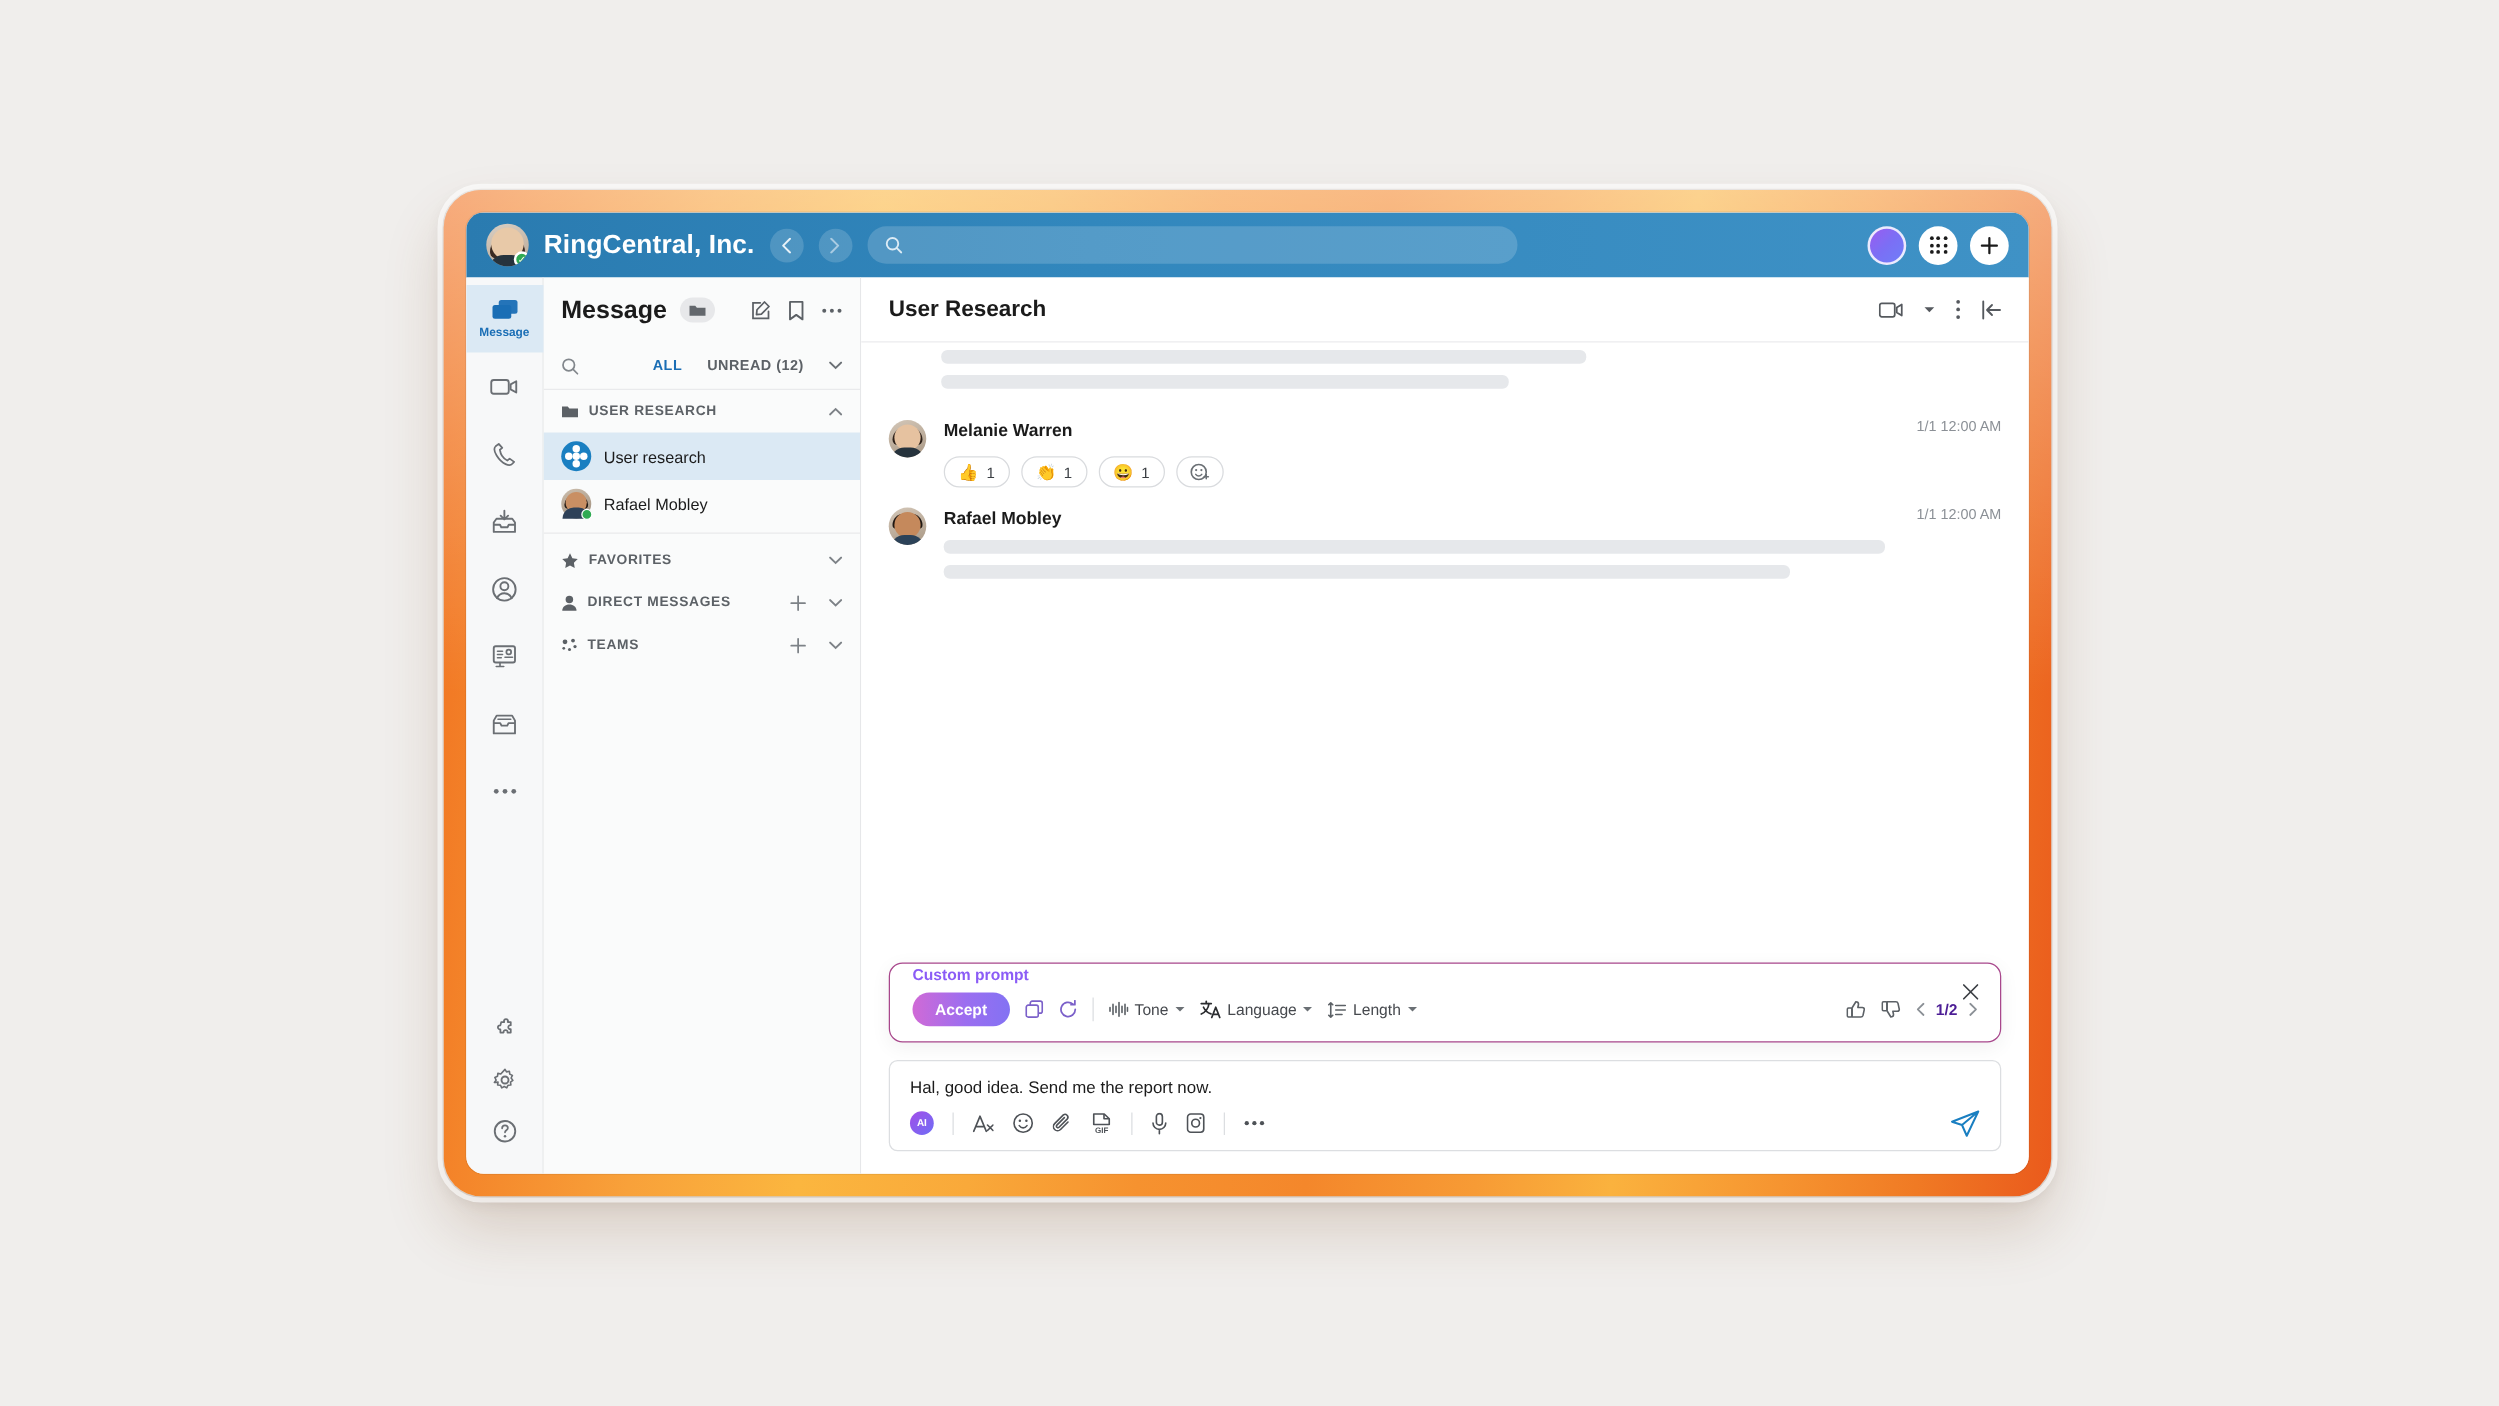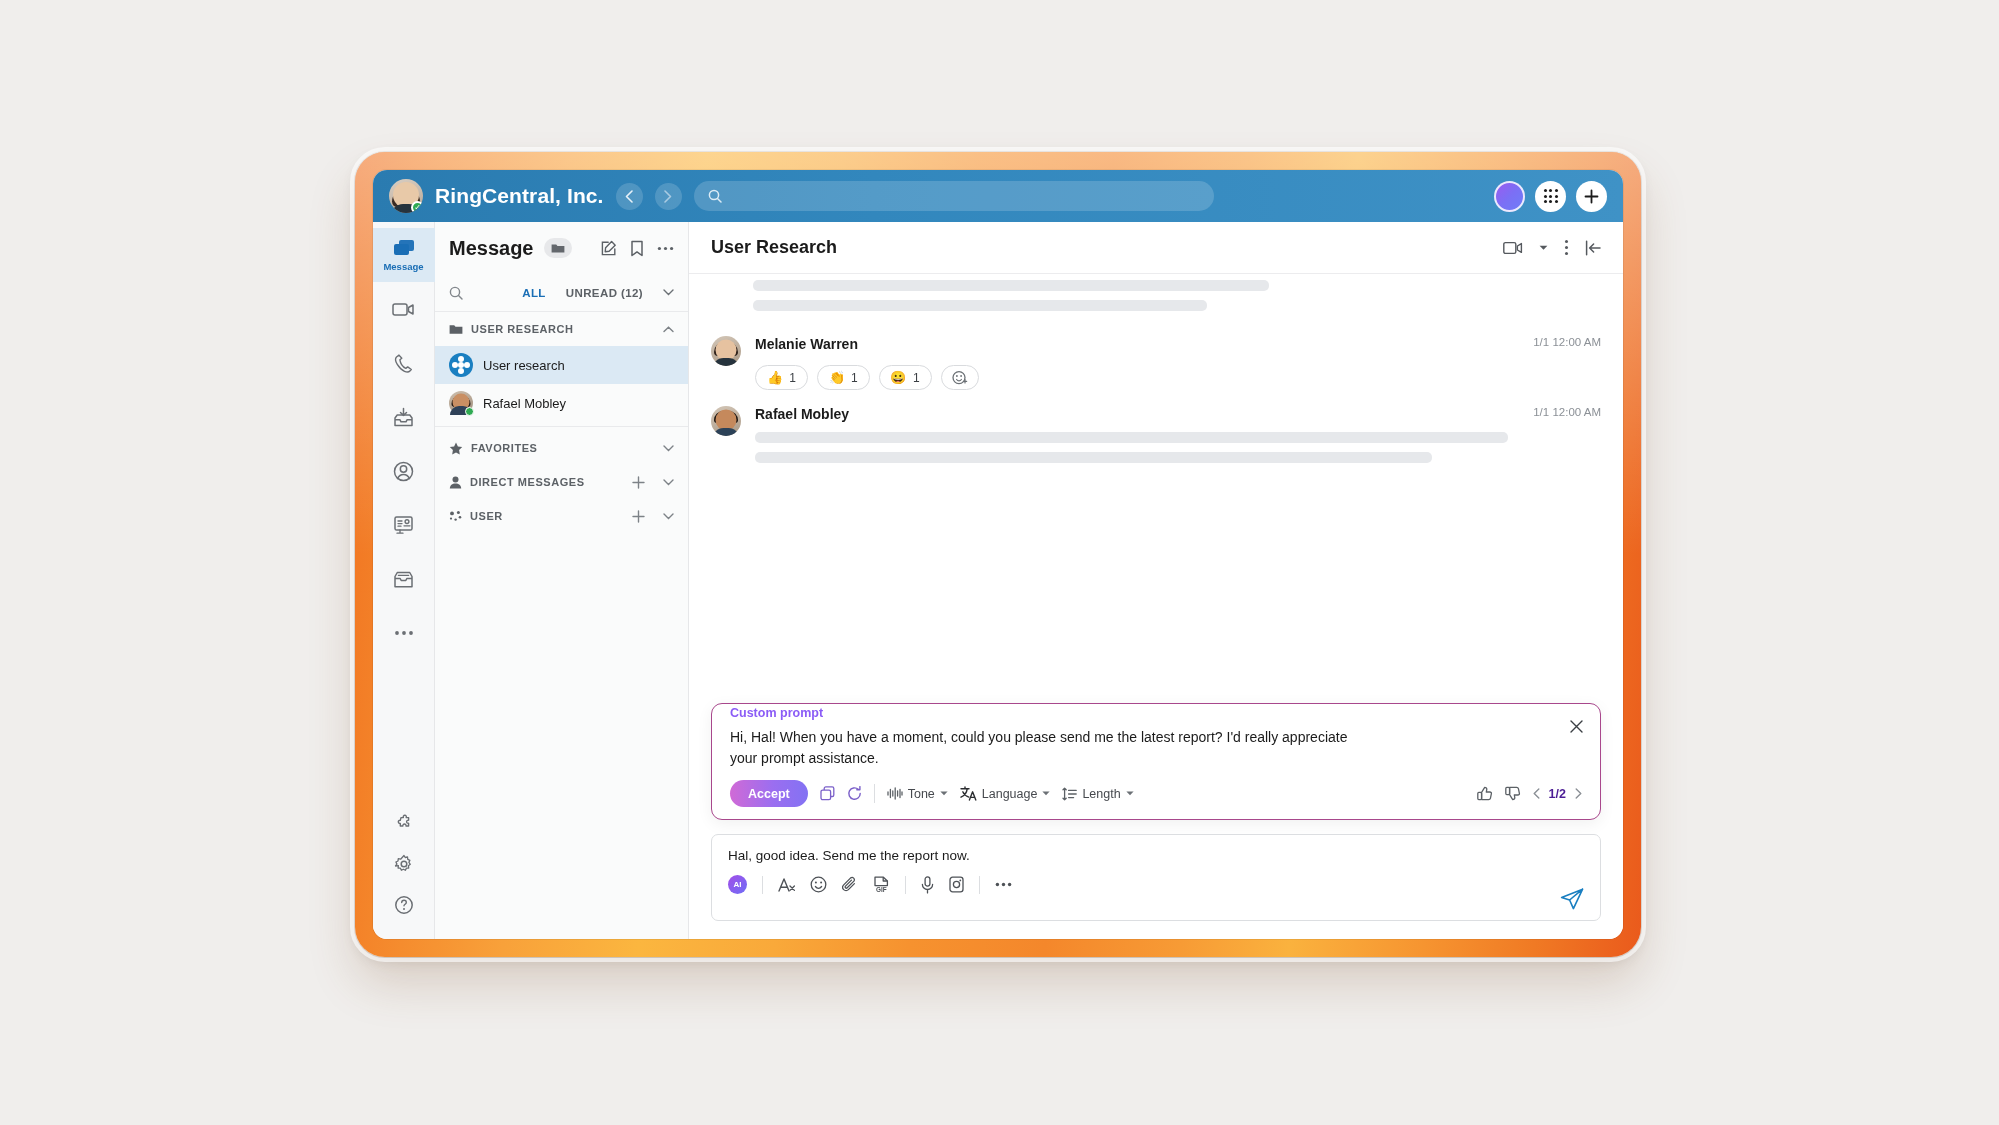--- a/index.html
+++ b/index.html
@@ -291,21 +291,21 @@
   .pa-menu .caret { font-size:8px; color:#6b7075; }
   .pa-right { margin-left:auto; display:flex; align-items:center; gap:12px; color:#5c6166; }
   .pager { display:flex; align-items:center; gap:9px; font-size:12.5px; }
   .pager .arw { color:#8b9096; font-size:12px; cursor:pointer; }
   .pager .pg { font-weight:700; color:#4c1d95; }
 
   
   #composer-wrap { padding:14px 22px 18px 22px; }
   #composer {
     border:1px solid #dcdee1; border-radius:7px; background:#fff;
-    padding:13px 16px 26px 16px; position:relative;
+    padding:13px 16px 12px 16px; position:relative;
   }
   #composer-text { font-size:13.5px; color:#1b1b1b; margin-bottom:12px; }
   #composer-tools { display:flex; align-items:center; gap:15px; color:#4e5257; }
   .ct-ico { font-size:16px; cursor:pointer; display:flex; }
   .ct-sep { width:1px; height:18px; background:#dcdee1; }
   .ai-sparkle {
     width:19px; height:19px; border-radius:50%;
     background:linear-gradient(135deg,#a24ee8,#6f6ef6);
     color:#fff; font-size:8px; font-weight:700;
     display:flex; align-items:center; justify-content:center; position:relative;
@@ -580,21 +580,21 @@
           </div>
 
           <div class="sec-head">
             <svg width="13" height="13" viewBox="0 0 13 13">
               <circle cx="3" cy="3.4" r="1.9" fill="currentColor"></circle>
                 <circle cx="9.4" cy="2.4" r="1.5" fill="currentColor"></circle>
               <circle cx="11" cy="7.2" r="1.3" fill="currentColor"></circle>
                 <circle cx="6.6" cy="9.6" r="1.2" fill="currentColor"></circle>
               <circle cx="2" cy="8.6" r="1.1" fill="currentColor"></circle>
             </svg>
-            <span>USER</span>
+            <span>TEAMS</span>
             <span class="plus">
               <svg width="13" height="13" viewBox="0 0 13 13">
                   <path d="M6.5 1v11M1 6.5h11" stroke="currentColor" stroke-width="1.4" stroke-linecap="round"></path>
                 </svg>
             </span>
             <span class="chev">
               <svg width="11" height="7" viewBox="0 0 11 7">
                   <path d="M1 1l4.5 4.4L10 1" stroke="currentColor" stroke-width="1.4" fill="none" stroke-linecap="round"></path>
                 </svg>
             </span>
@@ -694,21 +694,20 @@
           </div>
 
           <div id="prompt-wrap" style="padding:0 22px;">
             <div id="prompt-panel">
               <div id="prompt-label">Custom prompt</div>
               <button id="prompt-close">
                 <svg width="13" height="13" viewBox="0 0 13 13">
                     <path d="M1 1l11 11M12 1L1 12" stroke="currentColor" stroke-width="1.4" stroke-linecap="round"></path>
                   </svg>
               </button>
-              <div id="prompt-text">Hi, Hal! When you have a moment, could you please send me the latest report? I'd really appreciate your prompt assistance.</div>
 
               <div id="prompt-actions">
                 <button id="accept-btn">Accept</button>
 
                 <span class="pa-ico">
                   <svg width="15" height="15" viewBox="0 0 15 15">
                       <rect x="4.2" y="0.9" width="9.6" height="9.6" rx="1.6" stroke="currentColor" stroke-width="1.3" fill="none"></rect>
                       <rect x="1" y="4.1" width="9.6" height="9.6" rx="1.6" stroke="currentColor" stroke-width="1.3" fill="#fff"></rect>
                     </svg>
                 </span>

